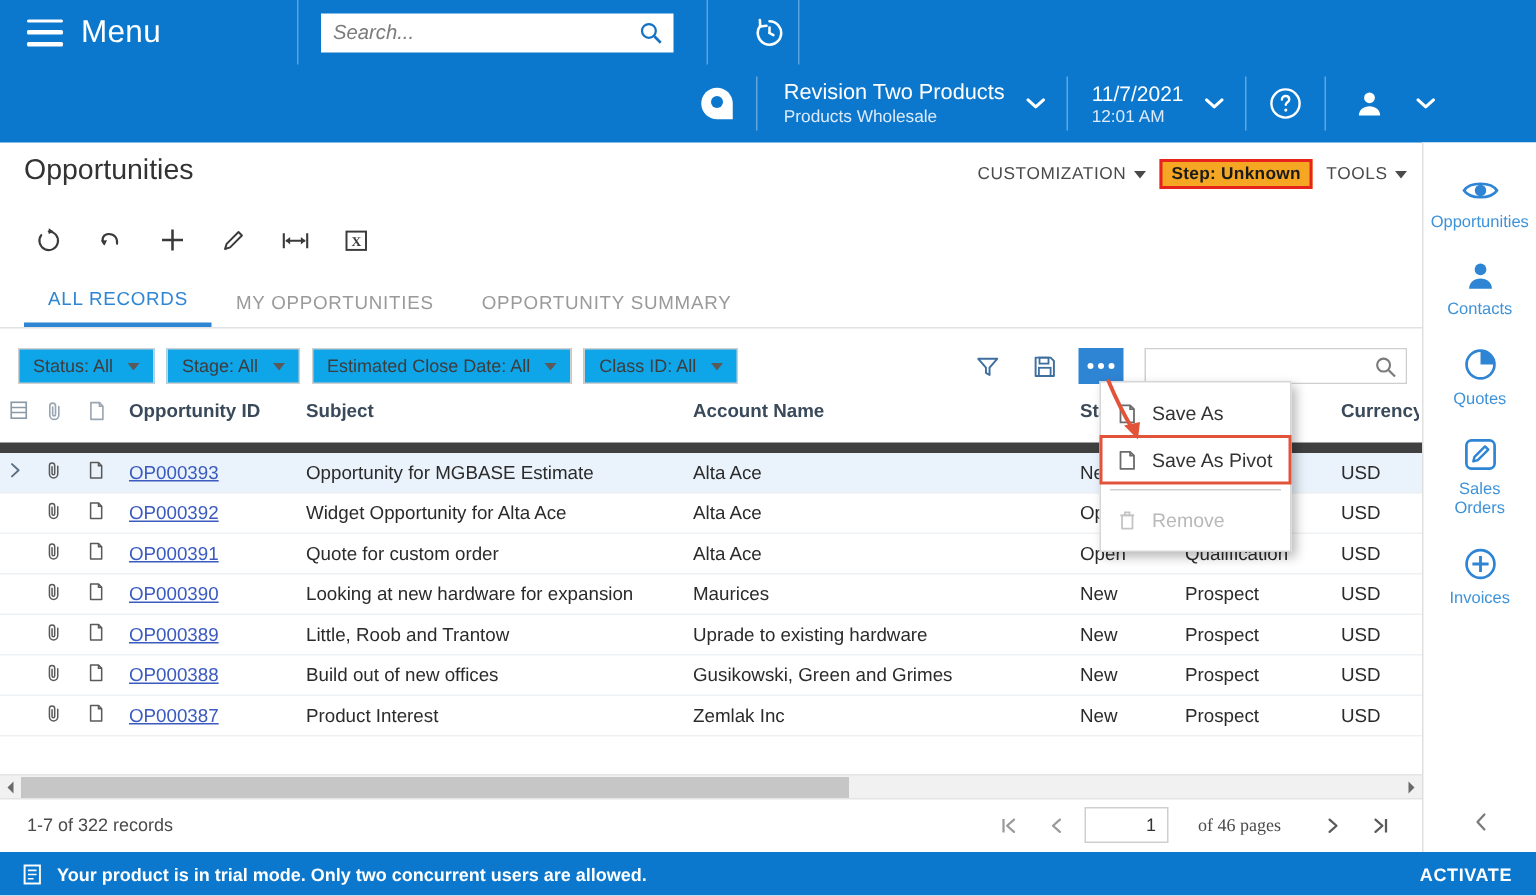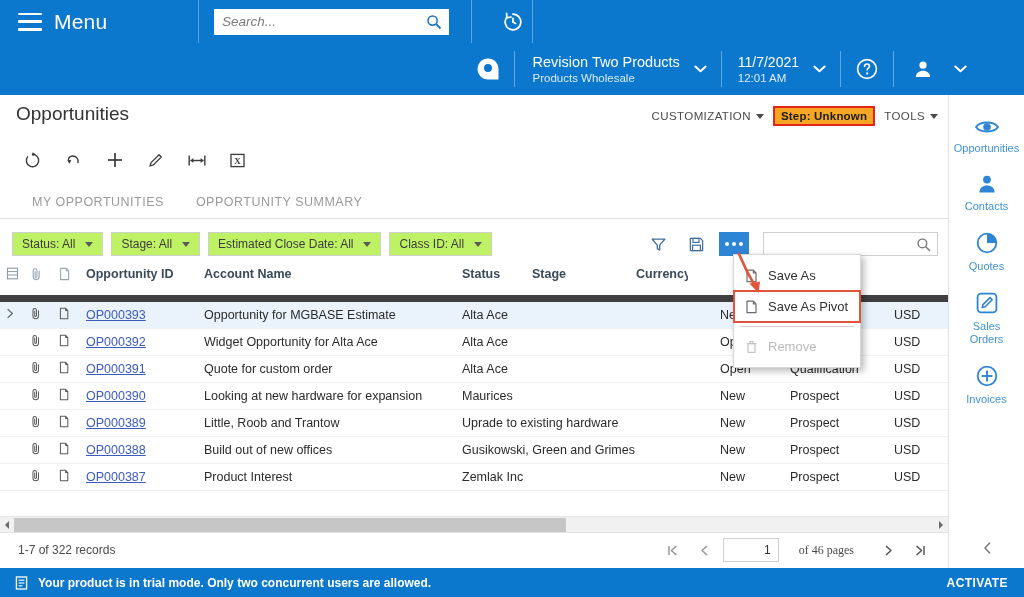--- a/index.html
+++ b/index.html
@@ -40,21 +40,21 @@
   }
   .search-input::placeholder { color: #7b7b7b; font-style: italic; }
   .search-ico { position: absolute; right: 7px; top: 5px; width: 16px; height: 16px; }
   .clock-btn {
     margin-left: 22px; width: 38px; height: 43px;
     display: flex; align-items: center; justify-content: center; cursor: pointer;
   }
   .clock-right-div { margin-left: 22px; }
 
   .topbar-row2 {
-    position: absolute; top: 43px; left: 13px;
+    position: absolute; top: 43px; left: 3px;
     width: 972px; height: 52px;
     display: flex; align-items: center; justify-content: flex-end;
   }
   .cell-div { width: 1px; height: 36px; background: rgba(255,255,255,.35); }
   .brand-logo { width: 52px; height: 52px; display: flex; align-items: center; justify-content: center; }
   .company-cell {
     display: flex; align-items: center; gap: 14px;
     padding: 0 14px 0 18px; height: 52px; cursor: pointer;
   }
   .company-txt { display: flex; flex-direction: column; justify-content: center; }
@@ -116,21 +116,21 @@
   }
   .tab.active { color: #2E85D4; border-bottom: 3px solid #2E85D4; }
 
   
   .filterbar {
     position: absolute; top: 228px; left: 0;
     width: 948px; height: 32px;
     display: flex; align-items: center; padding: 0 10px 0 12px; gap: 8px;
   }
   .fchip {
-    height: 24px; border: 1px solid #cfcfcf; background: #bef264;
+    height: 24px; border: 1px solid #cfcfcf; background: #0ea5e9;
     display: flex; align-items: center; gap: 10px;
     padding: 0 9px; font-size: 12px; color: #3d3d3d; cursor: pointer;
   }
   .fchip .caret-dn { border-top-color: #5a5a5a; }
   .fb-spacer { flex: 1; }
   .fb-icon { width: 30px; height: 26px; display: flex; align-items: center; justify-content: center; cursor: pointer; }
   .fb-dots {
     width: 30px; height: 24px; background: #2E85D4;
     display: flex; align-items: center; justify-content: center; gap: 3px; cursor: pointer;
   }
@@ -373,20 +373,21 @@
     </span>
     <span class="tb-btn">
       <svg width="19" height="19" viewBox="0 0 19 19">
         <rect x="3" y="3.4" width="13" height="12.2" fill="none" stroke="#3a3a3a" stroke-width="1.3"></rect>
         <text x="9.5" y="13" font-size="9" font-weight="bold" fill="#3a3a3a" text-anchor="middle" font-family="Liberation Serif, serif">X</text>
       </svg>
     </span>
   </div>
 
   <div class="tabs">
+    <span class="tab active">ALL RECORDS</span>
     <span class="tab">MY OPPORTUNITIES</span>
     <span class="tab">OPPORTUNITY SUMMARY</span>
   </div>
 
   <div class="filterbar">
     <span class="fchip">
       <span>Status: All</span>
       <span class="caret-dn"></span>
     </span>
     <span class="fchip">
@@ -444,20 +445,21 @@
           <path d="M9.2 4.1 V9.6 a3 3 0 0 1-6 0 V3.6 a1.9 1.9 0 0 1 3.8 0 V9.3 a.95.95 0 0 1-1.9 0 V4.4" fill="none" stroke="#9aa6b2" stroke-width="1.1" stroke-linecap="round"></path>
         </svg>
       </div>
       <div class="cell c-note ico">
         <svg width="13" height="14" viewBox="0 0 13 14">
           <path d="M2.6 1.4 H8.3 L10.6 3.8 V12.6 H2.6 Z" fill="none" stroke="#9aa6b2" stroke-width="1.1" stroke-linejoin="round"></path>
           <path d="M8.3 1.4 V3.8 H10.6" fill="none" stroke="#9aa6b2" stroke-width="1.1"></path>
         </svg>
       </div>
       <div class="cell c-oid">Opportunity ID</div>
+      <div class="cell c-subj">Subject</div>
       <div class="cell c-acct">Account Name</div>
       <div class="cell c-stat">Status</div>
       <div class="cell c-stage">Stage</div>
       <div class="cell c-curr">Currency</div>
     </div>
 
     <div class="row sel">
       <div class="cell c-exp">
         <svg width="9" height="11" viewBox="0 0 9 11">
           <path d="M2 1.4 L6.4 5.5 L2 9.6" fill="none" stroke="#5a7080" stroke-width="1.3" stroke-linecap="round" stroke-linejoin="round"></path>

